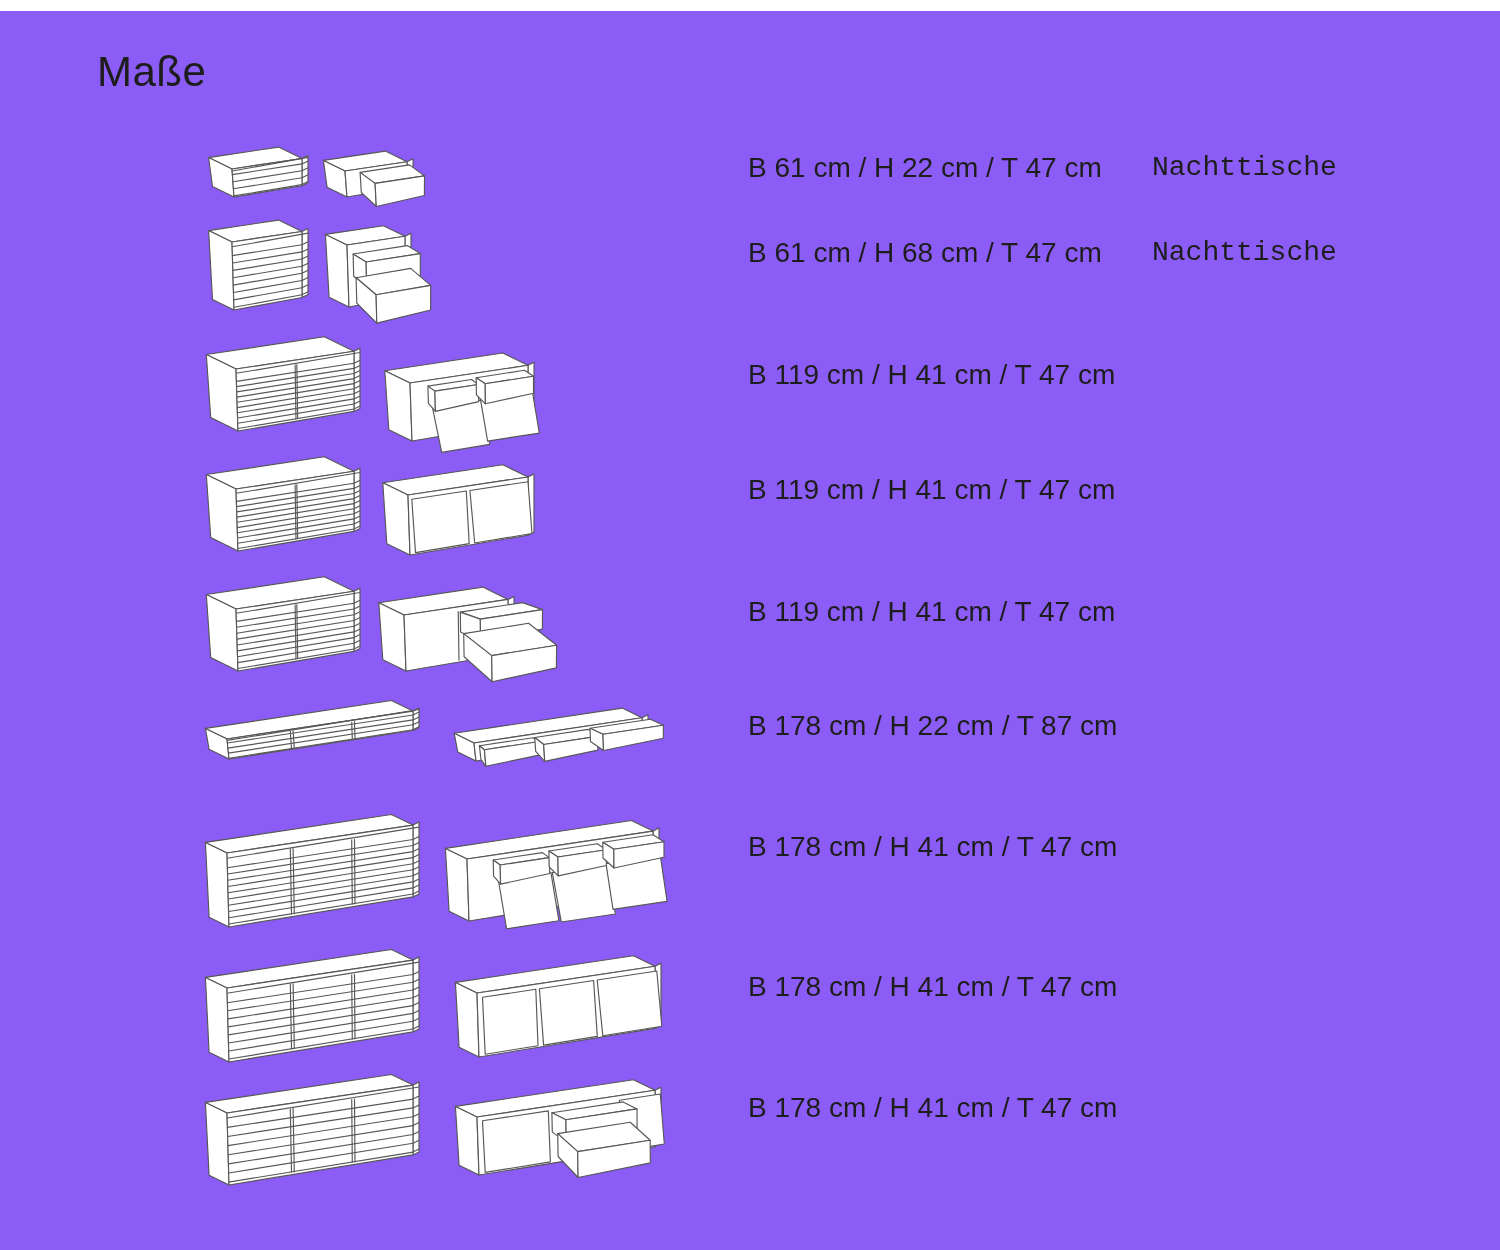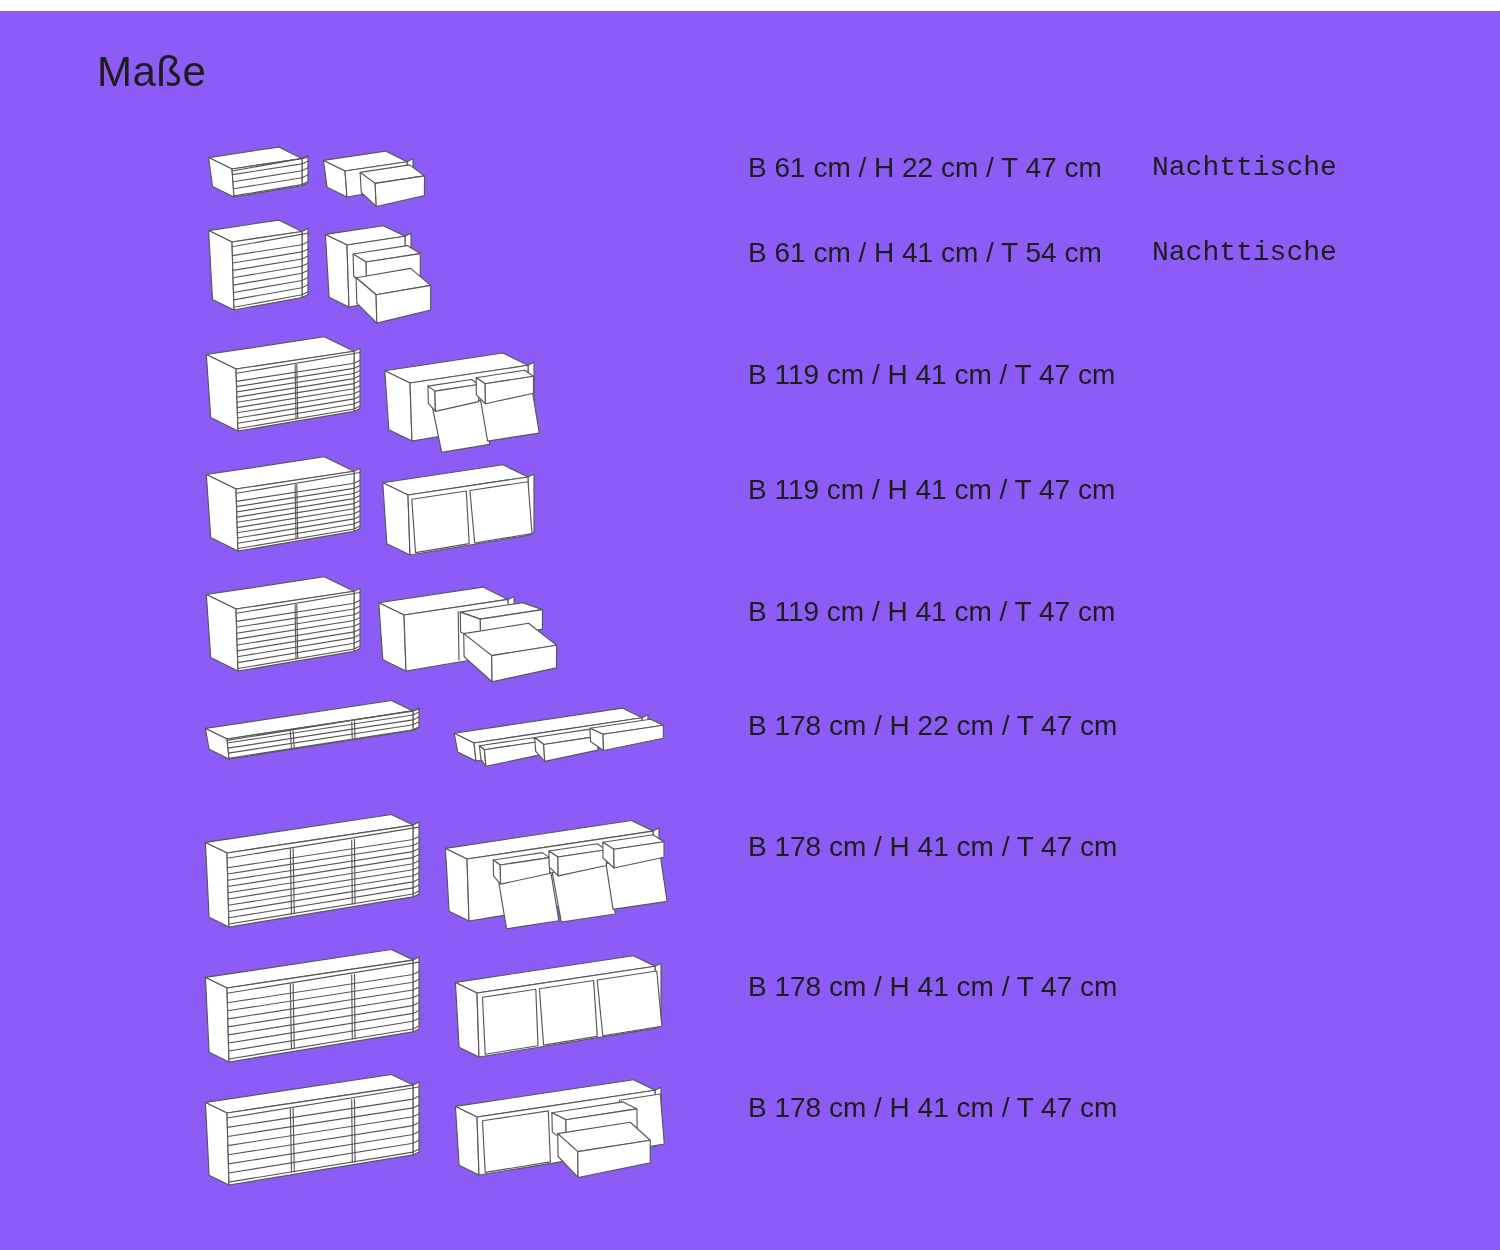--- a/index.html
+++ b/index.html
@@ -355,37 +355,37 @@
         <polygon points="557.7,1122.6 577.7,1140.6 578.1,1166.5 558.1,1145.5" fill="#fff" stroke="#575757" stroke-width="1.15" stroke-linejoin="round"></polygon>
         <polygon points="577.7,1140.6 650.2,1129.3 650.3,1151.9 578.1,1166.5" fill="#fff" stroke="#575757" stroke-width="1.15" stroke-linejoin="round"></polygon>
       </g>
     </svg>
 
   <div class="row-text">
     <span class="dims" style="top: 143px;">B 61 cm / H 22 cm / T 47 cm</span>
     <span class="label" style="top: 143px;">Nachttische</span>
   </div>
   <div class="row-text">
-    <span class="dims" style="top: 228px;">B 61 cm / H 41 cm / T 54 cm</span>
+    <span class="dims" style="top: 228px;">B 61 cm / H 68 cm / T 47 cm</span>
     <span class="label" style="top: 228px;">Nachttische</span>
   </div>
   <div class="row-text">
     <span class="dims" style="top: 350px;">B 119 cm / H 41 cm / T 47 cm</span>
     <span class="label" style="top: 350px;"></span>
   </div>
   <div class="row-text">
     <span class="dims" style="top: 465px;">B 119 cm / H 41 cm / T 47 cm</span>
     <span class="label" style="top: 465px;"></span>
   </div>
   <div class="row-text">
     <span class="dims" style="top: 587px;">B 119 cm / H 41 cm / T 47 cm</span>
     <span class="label" style="top: 587px;"></span>
   </div>
   <div class="row-text">
-    <span class="dims" style="top: 701px;">B 178 cm / H 22 cm / T 47 cm</span>
+    <span class="dims" style="top: 701px;">B 178 cm / H 22 cm / T 87 cm</span>
     <span class="label" style="top: 701px;"></span>
   </div>
   <div class="row-text">
     <span class="dims" style="top: 822px;">B 178 cm / H 41 cm / T 47 cm</span>
     <span class="label" style="top: 822px;"></span>
   </div>
   <div class="row-text">
     <span class="dims" style="top: 962px;">B 178 cm / H 41 cm / T 47 cm</span>
     <span class="label" style="top: 962px;"></span>
   </div>

